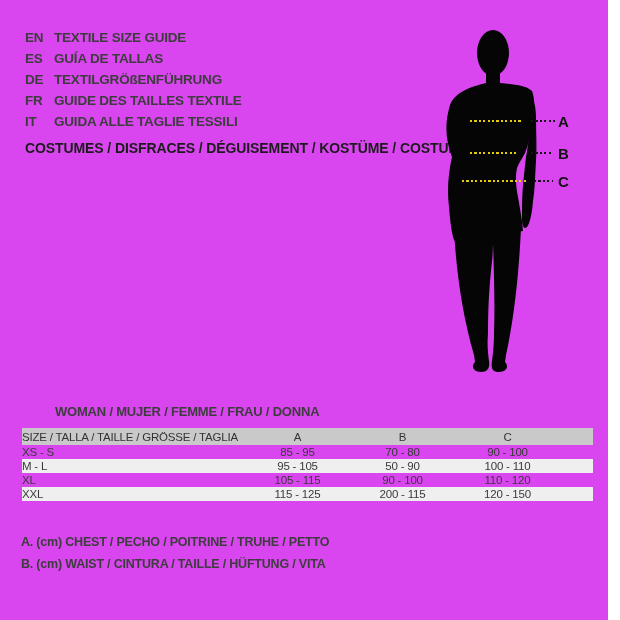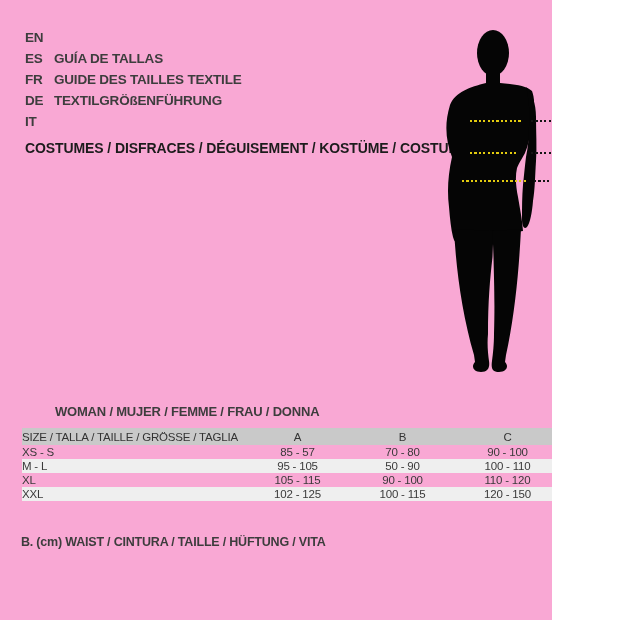--- a/index.html
+++ b/index.html
@@ -1,17 +1,17 @@
 <!DOCTYPE html>
 <html><head>
 <meta charset="utf-8">
 <style>
   html,body{margin:0;padding:0;background:#fff;}
   .page{
-    position:relative;width:552px;height:620px;background:#f9a8d4;overflow:hidden;
+    position:relative;width:608px;height:620px;background:#d946ef;overflow:hidden;
     font-family:"Liberation Sans", sans-serif;color:#3a3a3a;letter-spacing:-0.2px;
   }
   
   .lang-block{position:absolute;left:25px;top:27px;}
   .lang-row{display:flex;height:21px;line-height:21px;font-size:13.5px;font-weight:bold;color:#3d3d3d;}
   .lang-code{width:29px;}
   
   .category{position:absolute;left:25px;top:140px;font-size:14px;font-weight:bold;color:#1c1c1c;letter-spacing:-0.1px;}
   
   .figure-svg{position:absolute;left:432px;top:29px;}
@@ -37,35 +37,37 @@
   .legend-line{height:21.5px;line-height:21.5px;font-size:12.5px;font-weight:bold;color:#3d3d3d;}
 </style>
 </head>
 <body>
 
 <div class="page">
 
   <div class="lang-block">
     <div class="lang-row">
       <span class="lang-code">EN</span>
+      <span class="lang-label">TEXTILE SIZE GUIDE</span>
     </div>
     <div class="lang-row">
       <span class="lang-code">ES</span>
       <span class="lang-label">GUÍA DE TALLAS</span>
     </div>
     <div class="lang-row">
+      <span class="lang-code">DE</span>
+      <span class="lang-label">TEXTILGRÖßENFÜHRUNG</span>
+    </div>
+    <div class="lang-row">
       <span class="lang-code">FR</span>
       <span class="lang-label">GUIDE DES TAILLES TEXTILE</span>
     </div>
     <div class="lang-row">
-      <span class="lang-code">DE</span>
-      <span class="lang-label">TEXTILGRÖßENFÜHRUNG</span>
-    </div>
-    <div class="lang-row">
       <span class="lang-code">IT</span>
+      <span class="lang-label">GUIDA ALLE TAGLIE TESSILI</span>
     </div>
   </div>
 
   <div class="category">COSTUMES / DISFRACES / DÉGUISEMENT / KOSTÜME / COSTUMI</div>
 
   <svg class="figure-svg" width="124" height="346" viewBox="0 0 124 346" aria-hidden="true">
     <g fill="#050505">
 
       <ellipse cx="61" cy="24" rx="16" ry="23"></ellipse>
 
@@ -144,46 +146,47 @@
         <th class="cell-label">SIZE / TALLA / TAILLE / GRÖSSE / TAGLIA</th>
         <th class="cell-val">A</th>
         <th class="cell-val">B</th>
         <th class="cell-val">C</th>
         <th></th>
       </tr>
     </thead>
     <tbody>
       <tr>
         <td class="cell-label">XS - S</td>
-        <td class="cell-val">85 - 57</td>
+        <td class="cell-val">85 - 95</td>
         <td class="cell-val">70 - 80</td>
         <td class="cell-val">90 - 100</td>
         <td></td>
       </tr>
       <tr class="stripe">
         <td class="cell-label">M - L</td>
         <td class="cell-val">95 - 105</td>
         <td class="cell-val">50 - 90</td>
         <td class="cell-val">100 - 110</td>
         <td></td>
       </tr>
       <tr>
         <td class="cell-label">XL</td>
         <td class="cell-val">105 - 115</td>
         <td class="cell-val">90 - 100</td>
         <td class="cell-val">110 - 120</td>
         <td></td>
       </tr>
       <tr class="stripe">
         <td class="cell-label">XXL</td>
-        <td class="cell-val">102 - 125</td>
-        <td class="cell-val">100 - 115</td>
+        <td class="cell-val">115 - 125</td>
+        <td class="cell-val">200 - 115</td>
         <td class="cell-val">120 - 150</td>
         <td></td>
       </tr>
     </tbody>
   </table>
 
   <div class="legend-block">
+    <div class="legend-line">A. (cm) CHEST / PECHO / POITRINE / TRUHE / PETTO</div>
     <div class="legend-line">B. (cm) WAIST / CINTURA / TAILLE / HÜFTUNG / VITA</div>
   </div>
 
 </div>
 
 </body></html>

